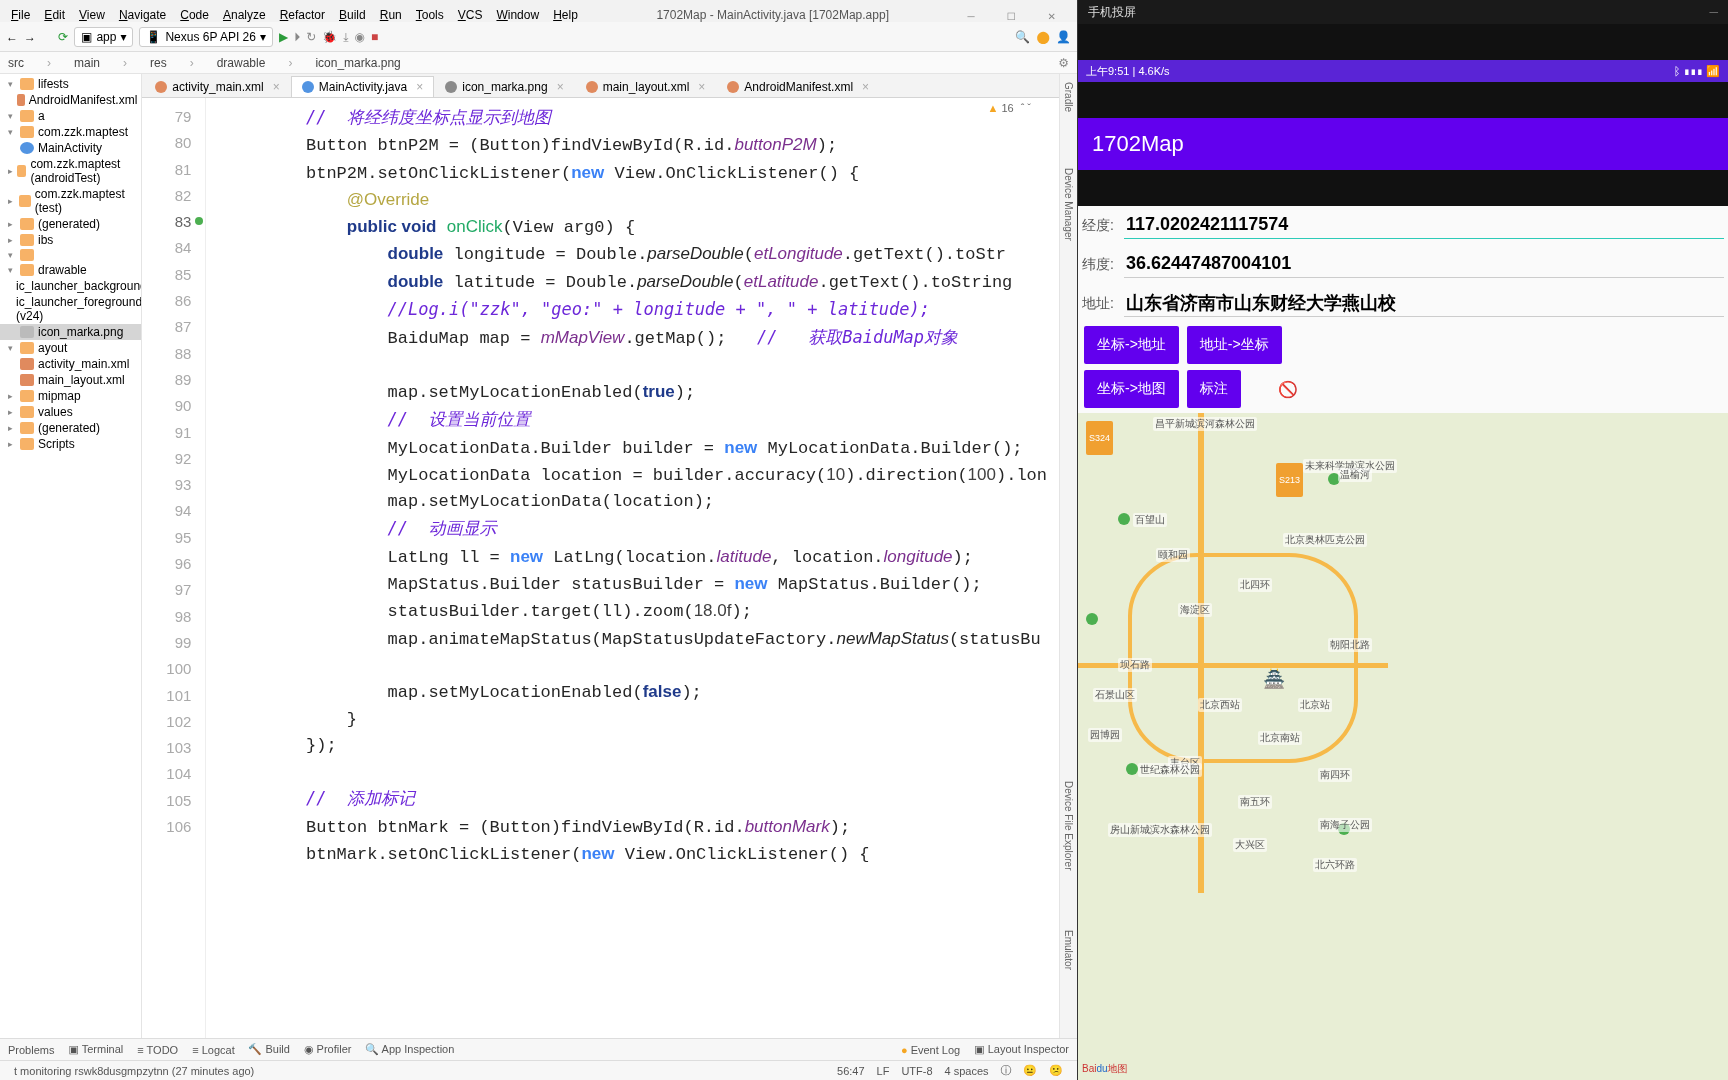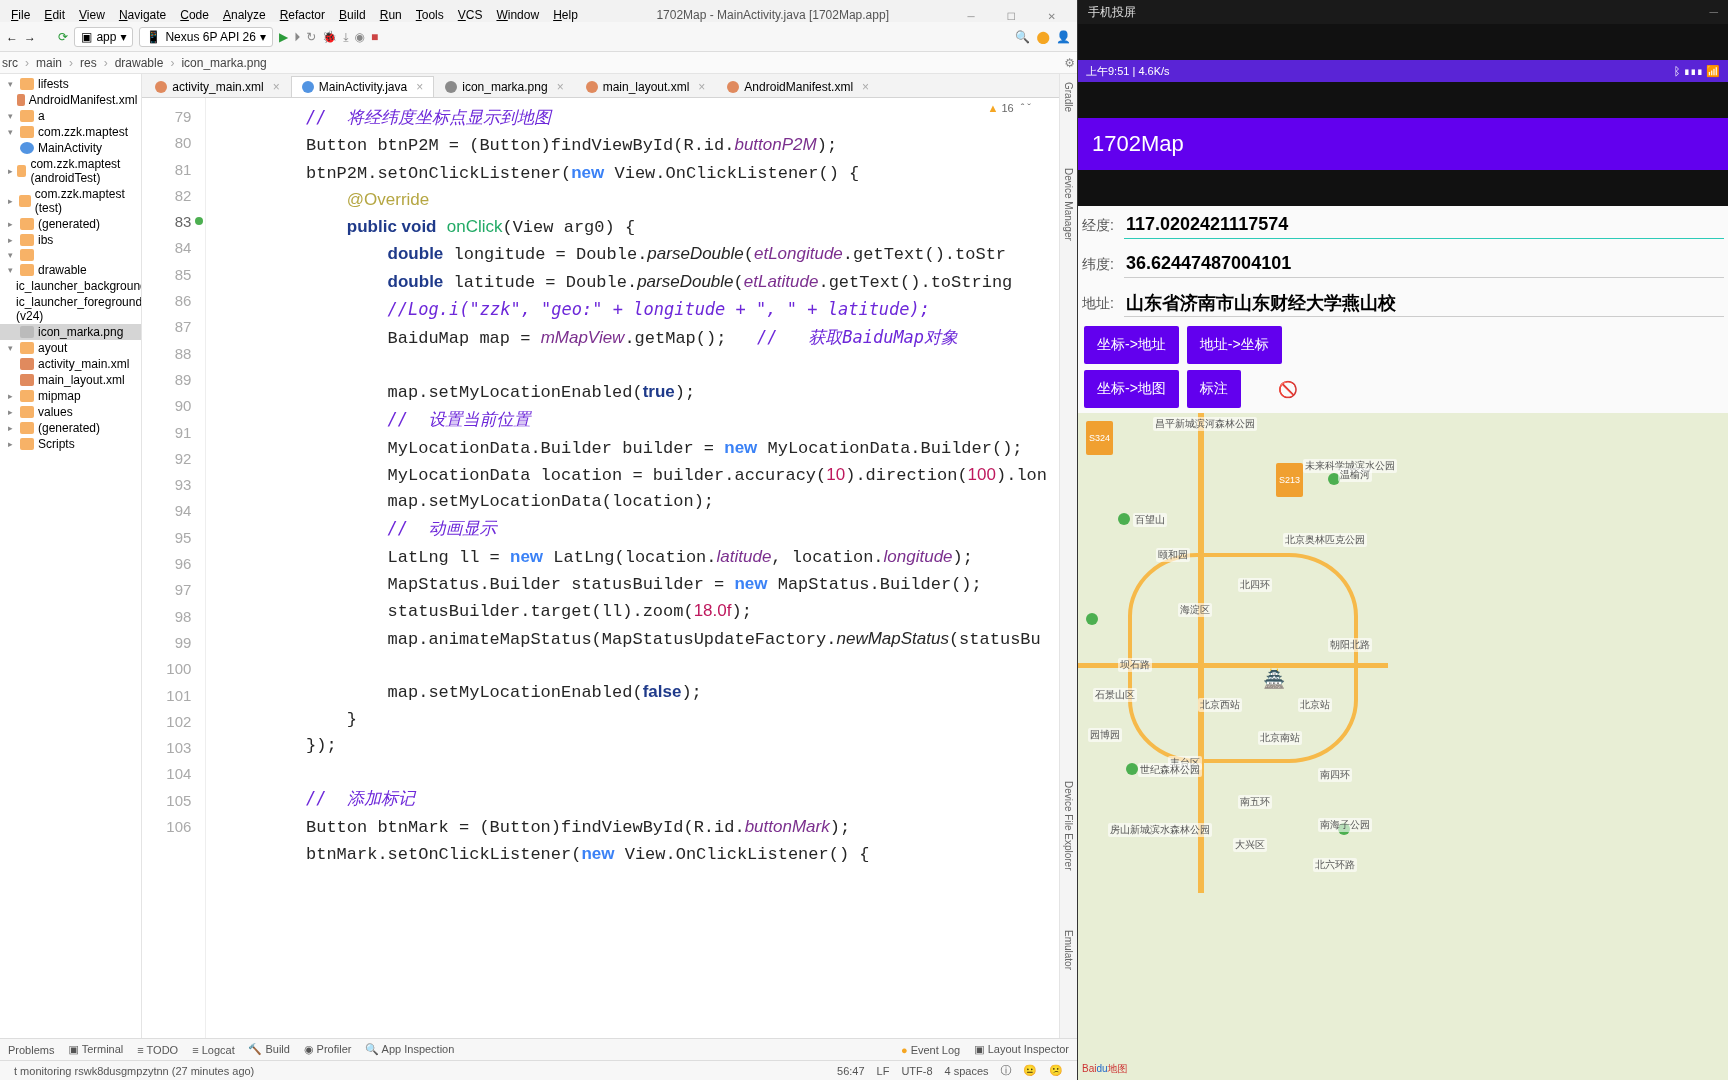--- a/index.html
+++ b/index.html
@@ -7,21 +7,21 @@
 .ide { width:1077px; height:100%; display:flex; flex-direction:column; background:#fff; }
 .menu-bar { height:22px; display:flex; align-items:flex-end; padding:0 4px; font-size:12px; background:#f2f2f2; }
 .menu-bar span { padding:0 7px; cursor:default; }
 .menu-bar span u { text-decoration:underline; }
 .window-title { flex:1; text-align:center; color:#555; }
 .win-controls { display:flex; gap:18px; padding-right:10px; color:#888; font-size:10px; }
 .toolbar { height:30px; background:#f7f7f7; border-bottom:1px solid #ddd; display:flex; align-items:center; padding:0 6px; gap:6px; font-size:12px; }
 .toolbar .dropdown { border:1px solid #ccc; border-radius:3px; padding:2px 6px; background:#fff; display:flex; align-items:center; gap:4px; }
 .tb-run { color:#2b9b3a; font-size:12px; }
 .tb-spacer { flex:1; }
-.breadcrumb { height:22px; background:#fafafa; border-bottom:1px solid #e4e4e4; display:flex; align-items:center; padding:0 2px; font-size:12px; color:#444; gap:4px; }
+.breadcrumb { height:22px; background:#fafafa; border-bottom:1px solid #e4e4e4; display:flex; align-items:center; padding:0 8px; font-size:12px; color:#444; gap:20px; }
 .breadcrumb .sep { color:#aaa; margin:0 3px; }
 .main-row { flex:1; display:flex; overflow:hidden; }
 .proj-tree { width:195px; background:#fff; border-right:1px solid #e4e4e4; font-size:12px; overflow-y:auto; padding:2px 0; }
 .tree-item { padding:1px 4px 1px 8px; display:flex; align-items:center; gap:4px; cursor:default; }
 .tree-item.sel { background:#d5d5d5; }
 .tree-item .caret { width:8px; font-size:9px; color:#888; }
 .tree-icon { width:14px; height:12px; background:#f7b267; border-radius:2px; display:inline-block; }
 .tree-icon.file { background:#bbb; }
 .tree-icon.xml { background:#e08a5e; }
 .tree-icon.java { background:#5294e2; border-radius:50%; }
@@ -34,21 +34,21 @@
 .gutter { width:64px; background:#fff; border-right:1px solid #eee; padding-top:6px; text-align:right; font-family:Consolas,monospace; font-size:15px; color:#aaa; }
 .gutter div { height:26.3px; line-height:26.3px; padding-right:14px; position:relative; }
 .mark-dot { position:absolute; right:2px; top:8px; width:8px; height:8px; border-radius:50%; background:#4caf50; }
 .code { flex:1; padding:6px 12px 6px 18px; font-family:Consolas,'Courier New',monospace; font-size:17px; line-height:26.3px; white-space:pre; color:#262626; overflow:hidden; }
 .c-com { color:#6d28d9; font-style:italic; font-family:'Kaiti','STKaiti',Consolas,monospace; }
 .c-kw { color:#1f3a8a; font-weight:600; }
 .c-new { color:#3b82f6; font-weight:700; }
 .c-ann { color:#b5a642; }
 .c-fld { color:#7b2f8e; font-style:italic; }
 .c-mtd { color:#262626; font-style:italic; }
-.c-num { color:#be185d; }
+.c-num { color:#404040; }
 .right-ribbon { width:20px; background:#f4f4f4; border-left:1px solid #e4e4e4; position:relative; }
 .ribbon-label { writing-mode:vertical-lr; font-size:10px; color:#666; padding:8px 3px; }
 .warn-box { position:absolute; right:28px; top:4px; font-size:11px; color:#666; display:flex; align-items:center; gap:3px; }
 .bottom-toolbar { height:22px; border-top:1px solid #ddd; background:#f7f7f7; display:flex; align-items:center; font-size:11px; padding:0 8px; gap:14px; color:#555; }
 .status-bar { height:20px; border-top:1px solid #ddd; background:#f7f7f7; display:flex; align-items:center; font-size:11px; padding:0 8px; color:#555; }
 .status-bar .sp { flex:1; }
 .status-bar span { padding:0 6px; }
 .phone-pane { width:312px; height:100%; background:#111; display:flex; flex-direction:column; border-left:1px solid #333;gap:36px; }
 .phone-title { height:24px; background:#1a1a1a; color:#ddd; display:flex; align-items:center; padding:0 10px; font-size:12px; justify-content:space-between; }
 .android-status { height:22px; background:#5a24d6; color:#fff; display:flex; align-items:center; padding:0 8px; font-size:11px; justify-content:space-between; }

